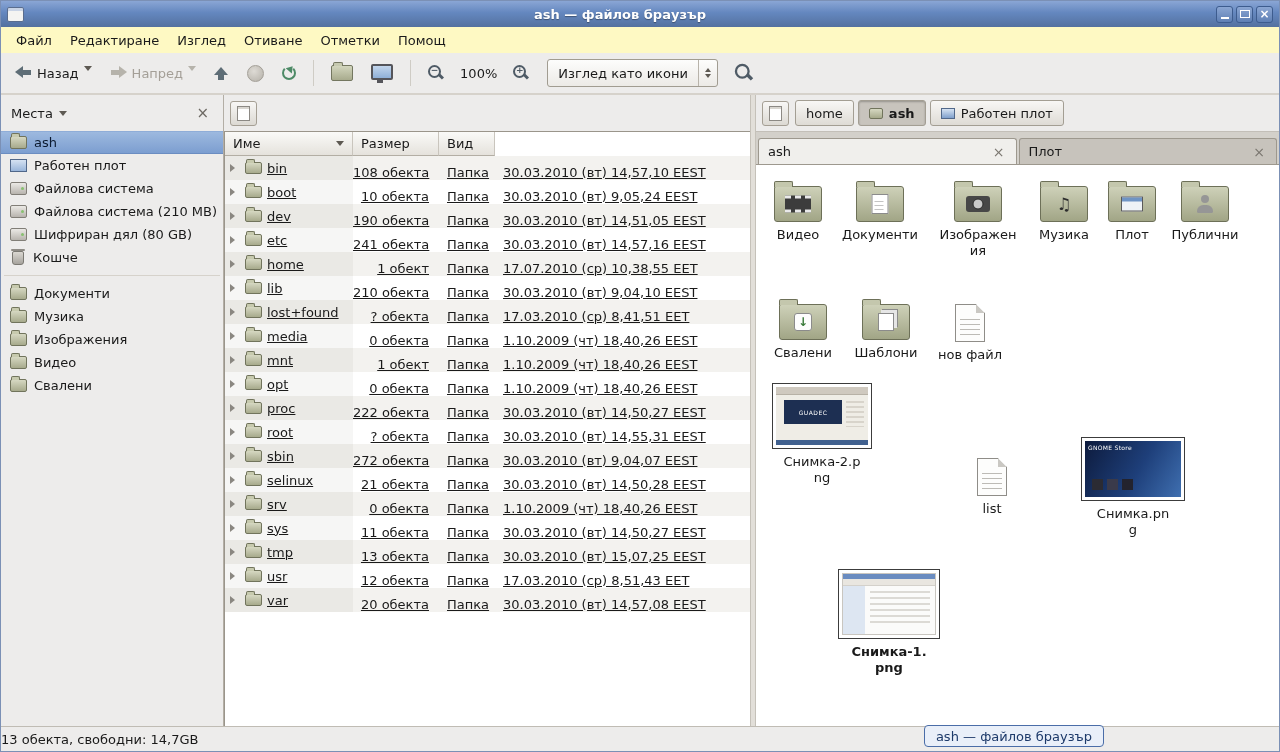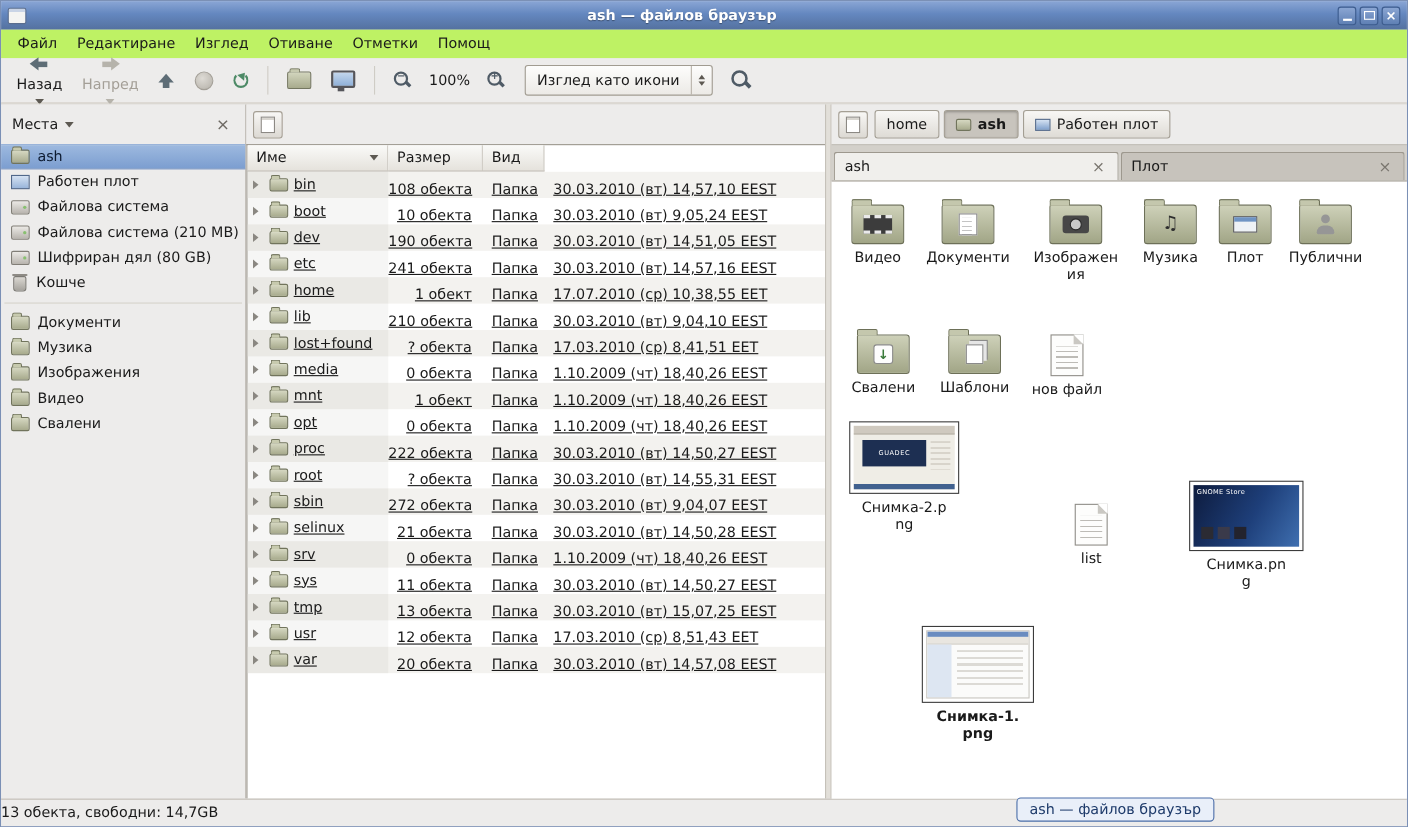--- a/index.html
+++ b/index.html
@@ -17,28 +17,28 @@
     box-shadow:inset 0 3px 0 #c9d4e6;}
   .win-title{flex:1;text-align:center;font-weight:bold;text-shadow:0 1px 1px rgba(0,0,0,.35);}
   .winbtns{display:flex;gap:3px;}
   .wbtn{width:17px;height:17px;box-sizing:border-box;border:1px solid #3d5c8e;border-radius:3px;
     background:linear-gradient(#8ba6d3,#5f80b4);display:flex;align-items:center;justify-content:center;color:#fff;}
   .g-min{width:8px;height:2px;background:#fff;margin-top:8px;}
   .g-max{width:8px;height:6px;border:1px solid #fff;}
   .g-close{font-size:12px;font-weight:bold;line-height:1;}
 
   
-  .menubar{height:26px;flex:0 0 26px;display:flex;align-items:center;padding:0 6px;background:#bef264;}
+  .menubar{height:26px;flex:0 0 26px;display:flex;align-items:center;padding:0 6px;background:#fef9c3;}
   .menu-item{padding:3px 9px;cursor:default;}
 
   
   .toolbar{height:40px;flex:0 0 40px;display:flex;align-items:center;padding:0 6px;gap:2px;
     background:#edeceb;border-bottom:1px solid #d6d2cb;}
-  .tbtn{display:flex;align-items:center;gap:5px;padding:5px 7px;border-radius:3px;background:transparent;
-    border:1px solid transparent;font-size:13px;cursor:default;flex-direction:column;}
+  .tbtn{display:flex;gap:5px;padding:5px 7px;border-radius:3px;background:transparent;
+    border:1px solid transparent;font-size:13px;cursor:default;}
   .tbtn.disabled{color:#a49f97;}
   .tsep{width:1px;height:26px;background:#cfccc5;margin:0 7px;flex:0 0 1px;}
 
   .arr{display:inline-block;position:relative;width:17px;height:13px;}
   .arr-left::before{content:"";position:absolute;left:0;top:0;border:6px solid transparent;border-left:0;
     border-right:8px solid #5e6d76;}
   .arr-left::after{content:"";position:absolute;left:7px;top:4px;width:9px;height:5px;background:#5e6d76;}
   .arr-left.gray::before{border-right-color:#b6b3ab;}
   .arr-left.gray::after{background:#b6b3ab;}
   .arr-up{width:15px;}

